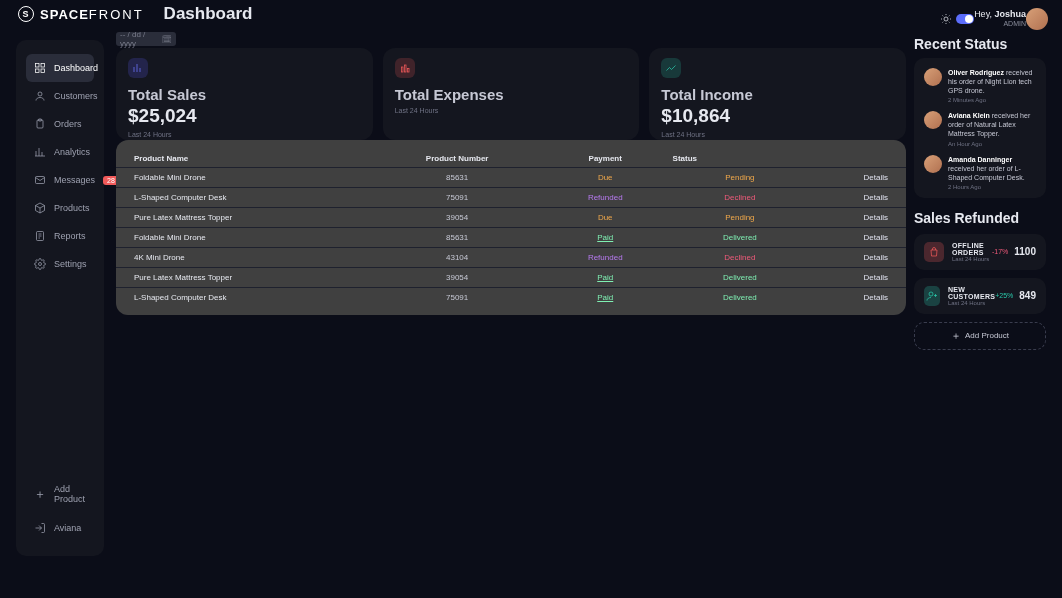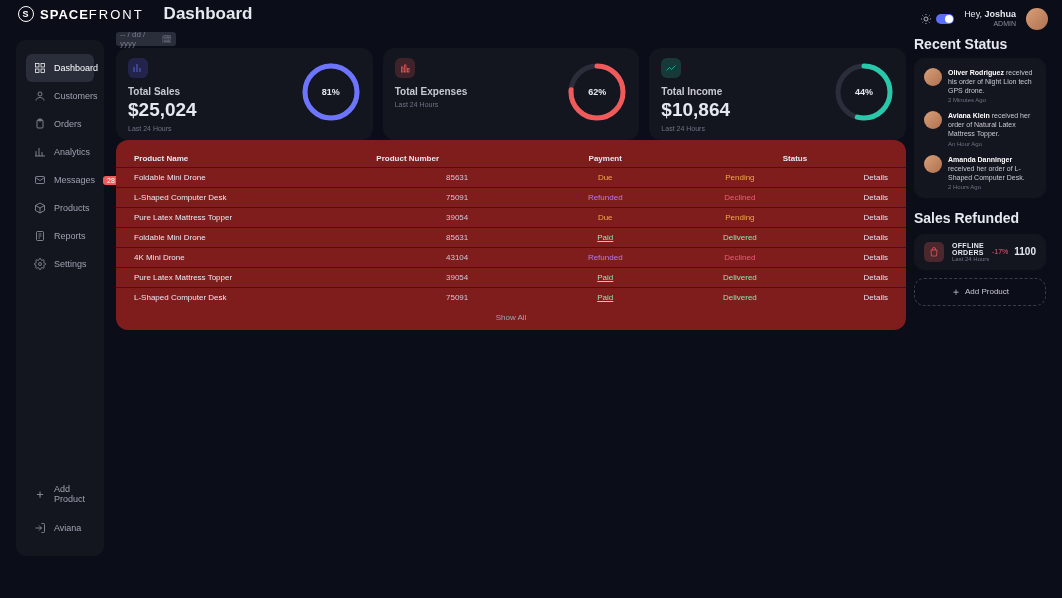--- a/index.html
+++ b/index.html
@@ -7,21 +7,21 @@
 
   
   .topbar { position:absolute; top:0; left:0; right:0; height:28px; display:flex; align-items:center; padding-left:18px; }
   .logo { display:flex; align-items:center; gap:6px; font-weight:700; letter-spacing:1px; font-size:13px; color:#fff;}
   .logo-mark { width:16px; height:16px; border:1.5px solid #fff; border-radius:50%; display:flex; align-items:center; justify-content:center; font-size:9px;}
   .logo-bold { font-weight:800;}
   .logo-thin { font-weight:300; letter-spacing:2px;}
   .page-title { margin-left:20px; font-size:17px; font-weight:700;}
   .date-input { position:absolute; left:116px; top:32px; width:60px; height:14px; background:#2a2d3a; border-radius:3px; color:#7a7d8c; font-size:8px; display:flex; align-items:center; padding:0 4px; justify-content:space-between;}
   .date-input .cal { font-size:8px; }
-  .top-right { position:absolute; right:14px; top:8px; display:flex; align-items:center; gap:10px;}
+  .top-right { position:absolute; right:14px; top:8px; display:flex; align-items:center; }
   .theme-toggle { display:flex; align-items:center; gap:4px;}
   .sun-icon{ width:12px; height:12px; }
   .toggle { width:18px; height:10px; border-radius:5px; background:#5b6dfb; position:relative;}
   .toggle::after{content:""; position:absolute; right:1px; top:1px; width:8px; height:8px; background:#fff; border-radius:50%;}
   .greeting { text-align:right; line-height:1.1;}
   .greet-top{ font-size:9px;}
   .greet-bold{ font-weight:700;}
   .greet-sub{ font-size:7px; color:#8a8d9c;}
   .avatar-top{ width:22px; height:22px; border-radius:50%; background:linear-gradient(135deg,#d8a078,#b07050);}
 
@@ -37,34 +37,34 @@
   
   .main{ position:absolute; left:116px; top:48px; right:156px; bottom:0;}
 
   
   .card-row{ display:flex; gap:10px;}
   .stat-card{ flex:1; height:92px; background:#14161f; border-radius:12px; padding:10px 12px; position:relative;}
   .stat-icon{ width:20px; height:20px; border-radius:6px; display:flex; align-items:center; justify-content:center;}
   .ic-purple{ background:rgba(93,95,255,.2); color:#6d75ff;}
   .ic-red{ background:rgba(240,90,90,.2); color:#f05a5a;}
   .ic-teal{ background:rgba(42,200,170,.2); color:#2ac8aa;}
-  .stat-label{ font-size:10px; color:#c6c8d4; margin-top:8px; font-weight:600;}
+  .stat-label{ font-size:15px; color:#c6c8d4; margin-top:8px; font-weight:600;}
   .stat-value{ font-size:19px; font-weight:800; margin-top:2px;}
   .stat-sub{ font-size:7px; color:#6f7284; margin-top:4px;}
   .ring{ position:absolute; right:12px; top:14px; width:60px; height:60px; border-radius:50%; }
   .ring svg{ transform:rotate(-90deg);}
   .ring-text{ position:absolute; inset:0; display:flex; align-items:center; justify-content:center; font-size:9px; font-weight:700;}
 
   
   .section-title{ font-size:14px; font-weight:700; margin:14px 0 8px;}
-  .orders-card{ background:#7f1d1d; border-radius:12px; padding:10px 0 8px; }
+  .orders-card{ background:#404040; border-radius:12px; padding:10px 0 8px; }
   .table-head{ display:grid; grid-template-columns: 1.8fr 1.2fr 1fr 1fr 0.6fr; padding:4px 18px; font-size:8px; font-weight:700;}
-  .table-head span:nth-child(4){ text-align:right;}
+  .table-head span:nth-child(4){ text-align:left;}
   .table-head span:nth-child(3){ text-align:center;}
-  .table-head span:nth-child(2){ text-align:left;}
+  .table-head span:nth-child(2){ text-align:center;}
   .row{ display:grid; grid-template-columns: 1.8fr 1.2fr 1fr 1fr 0.6fr; padding:5px 18px; font-size:8px; border-top:1px solid #1e212e; align-items:center;}
   .row .pn{ text-align:center; color:#c6c8d4;}
   .row .pay{ text-align:center;}
   .row .stat{ text-align:center;}
   .row .det{ text-align:right; color:#dfe1ee; cursor:pointer;}
   .c-due{ color:#f0a84a;}
   .c-refunded{ color:#b77af0;}
   .c-paid{ color:#7ff0b3;text-decoration:underline;}
   .c-pending{ color:#f0a84a;}
   .c-declined{ color:#f05a7a;}
@@ -238,62 +238,41 @@
   <div class="card-row" id="stat-row">
       <div class="stat-card">
     <div class="stat-icon ic-purple">
           <svg width="12" height="12" viewBox="0 0 24 24">
             <path class="stroke" d="M4 20V10M10 20V4M16 20v-8"></path>
           </svg>
         </div>
     <div class="stat-label">Total Sales</div>
     <div class="stat-value">$25,024</div>
     <div class="stat-sub">Last 24 Hours</div>
-    <div class="ring">
-      <svg width="60" height="60">
-            <circle cx="30" cy="30" r="26" stroke="#2a2d3a" stroke-width="5" fill="none"></circle>
-      <circle cx="30" cy="30" r="26" stroke="#6d75ff" stroke-width="5" fill="none" stroke-linecap="round" stroke-dasharray="162 200"></circle>
-          </svg>
-      <div class="ring-text">81%</div>
-    </div>
       </div>
       <div class="stat-card">
     <div class="stat-icon ic-red">
           <svg width="12" height="12" viewBox="0 0 24 24">
             <rect class="stroke" x="5" y="10" width="3" height="10"></rect>
             <rect class="stroke" x="11" y="6" width="3" height="14"></rect>
             <rect class="stroke" x="17" y="13" width="3" height="7"></rect>
           </svg>
         </div>
     <div class="stat-label">Total Expenses</div>
     <div class="stat-sub">Last 24 Hours</div>
-    <div class="ring">
-      <svg width="60" height="60">
-            <circle cx="30" cy="30" r="26" stroke="#2a2d3a" stroke-width="5" fill="none"></circle>
-      <circle cx="30" cy="30" r="26" stroke="#f05a5a" stroke-width="5" fill="none" stroke-linecap="round" stroke-dasharray="124 200"></circle>
-          </svg>
-      <div class="ring-text">62%</div>
-    </div>
       </div>
       <div class="stat-card">
     <div class="stat-icon ic-teal">
           <svg width="12" height="12" viewBox="0 0 24 24">
             <path class="stroke" d="M3 17l6-6 4 4 8-8"></path>
           </svg>
         </div>
     <div class="stat-label">Total Income</div>
     <div class="stat-value">$10,864</div>
     <div class="stat-sub">Last 24 Hours</div>
-    <div class="ring">
-      <svg width="60" height="60">
-            <circle cx="30" cy="30" r="26" stroke="#2a2d3a" stroke-width="5" fill="none"></circle>
-      <circle cx="30" cy="30" r="26" stroke="#2ac8aa" stroke-width="5" fill="none" stroke-linecap="round" stroke-dasharray="88 200"></circle>
-          </svg>
-      <div class="ring-text">44%</div>
-    </div>
       </div>
     </div>
 
   <div class="orders-card">
     <div class="table-head">
       <span>Product Name</span>
       <span>Product Number</span>
       <span>Payment</span>
       <span>Status</span>
       <span></span>
@@ -342,21 +321,20 @@
     <span class="det">Details</span>
         </div>
         <div class="row">
     <span>L-Shaped Computer Desk</span>
     <span class="pn">75091</span>
     <span class="pay c-paid">Paid</span>
     <span class="stat c-delivered">Delivered</span>
     <span class="det">Details</span>
         </div>
       </div>
-    <div class="show-all">Show All</div>
   </div>
 </div>
 
 <div class="rightcol">
   <div class="r-title">Recent Status</div>
   <div class="updates" id="updates-box">
       <div class="update-item">
         <div class="avatar-sm"></div>
     <div>
       <div class="update-text"><b>Oliver Rodriguez</b> received his order of Night Lion tech GPS drone.</div>
@@ -388,18 +366,33 @@
             <path class="stroke" d="M9 8V6a3 3 0 0 1 6 0v2"></path>
           </svg>
         </div>
     <div class="sa-mid">
       <div class="sa-label">OFFLINE ORDERS</div>
       <div class="sa-sub">Last 24 Hours</div>
     </div>
     <div class="sa-pct pct-down">-17%</div>
     <div class="sa-val">1100</div>
       </div>
+      <div class="sa-card">
+    <div class="sa-icon sa-teal">
+          <svg width="12" height="12" viewBox="0 0 24 24">
+            <circle class="stroke" cx="10" cy="8" r="4"></circle>
+            <path class="stroke" d="M2 21c0-4 4-6 8-6"></path>
+            <path class="stroke" d="M19 8v6M16 11h6"></path>
+          </svg>
+        </div>
+    <div class="sa-mid">
+      <div class="sa-label">NEW CUSTOMERS</div>
+      <div class="sa-sub">Last 24 Hours</div>
+    </div>
+    <div class="sa-pct pct-up">+25%</div>
+    <div class="sa-val">849</div>
+      </div>
     </div>
   <div class="add-card">
     <span class="plus">＋</span>
     <span>Add Product</span>
   </div>
 </div>
 
 </body></html>

